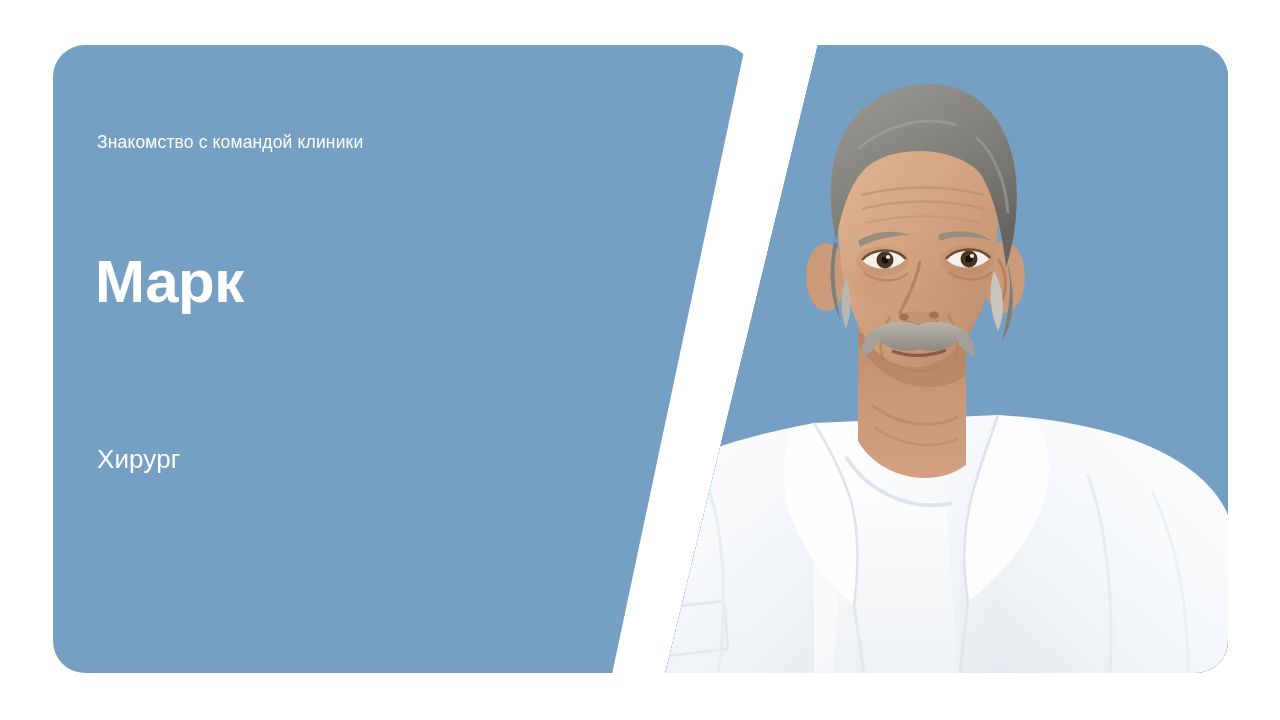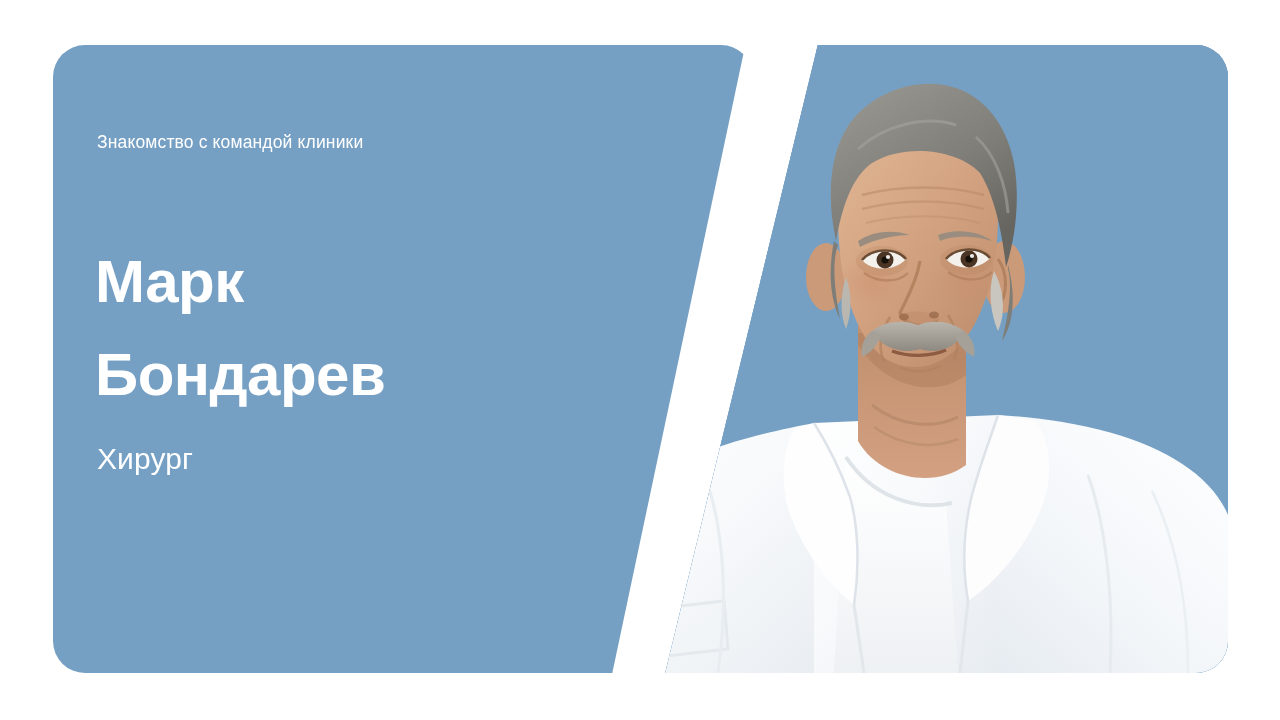--- a/index.html
+++ b/index.html
@@ -64,21 +64,21 @@
     font-weight: 700;
     letter-spacing: -0.5px;
     color: #ffffff;
   }
   .display-name .nm-line { display: block; }
 
   .role {
     position: absolute;
     left: 44px;
     top: 398px;
-    font-size: 30px;
+    font-size: 26px;
     line-height: 32px;
     font-weight: 400;
     letter-spacing: 0.1px;
     color: #ffffff;
     white-space: nowrap;
   }
 
   
   .right-panel {
     position: absolute;
@@ -115,21 +115,20 @@
 
 <div id="stage">
 
   <div class="left-card">
     <div class="left-card-inner">
 
       <div class="eyebrow">Знакомство с командой клиники</div>
 
       <div class="display-name">
         <span class="nm-line">Марк</span>
-        <span class="nm-line">Бондарев</span>
       </div>
 
       <div class="role">Хирург</div>
 
     </div>
   </div>
 
   <div class="right-panel">
     <div class="portrait-bg"></div>
 

